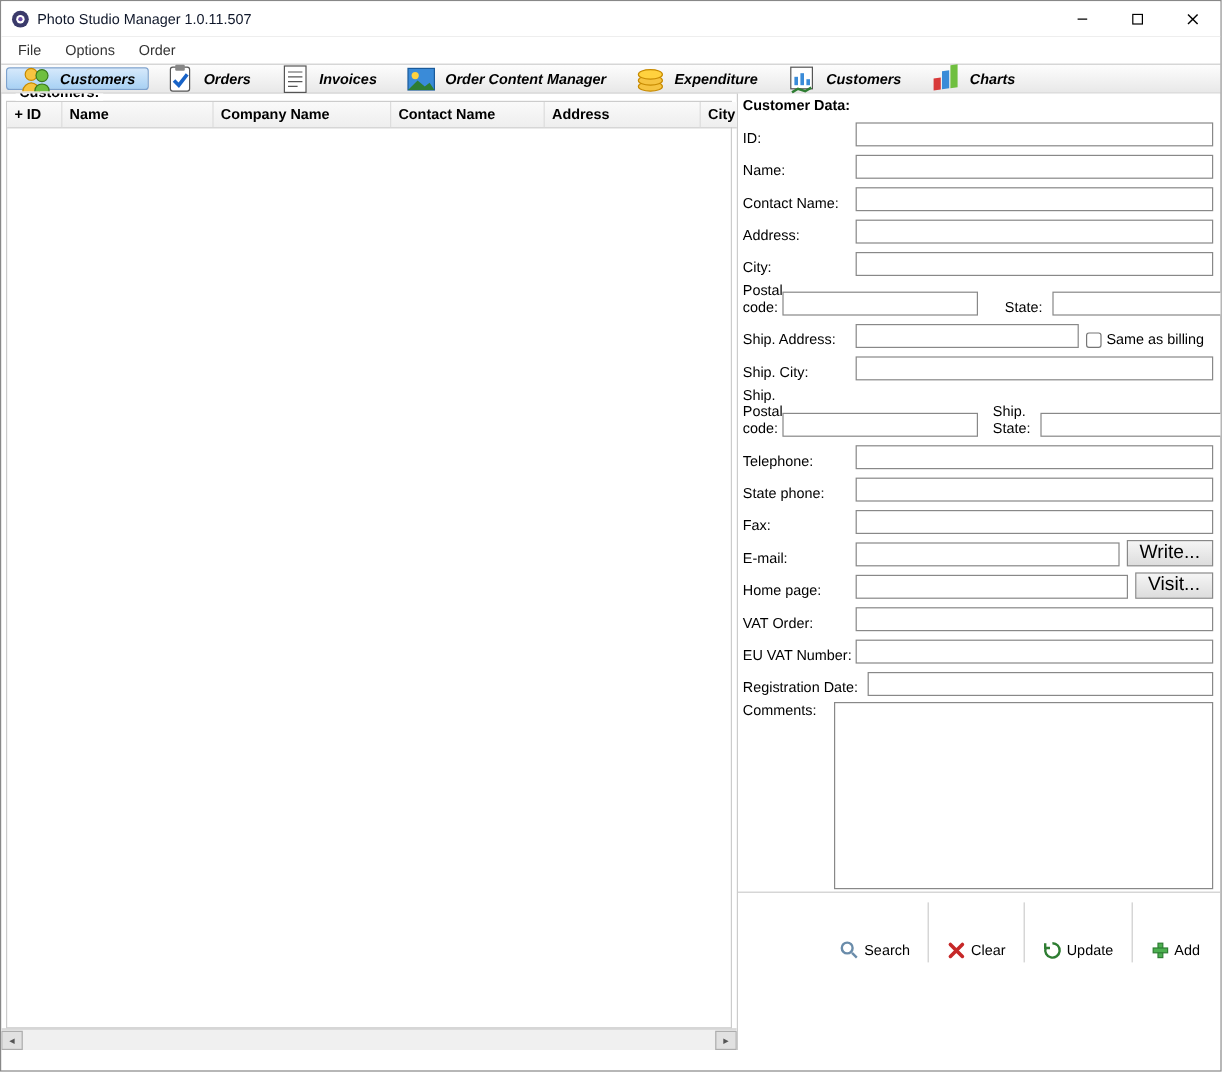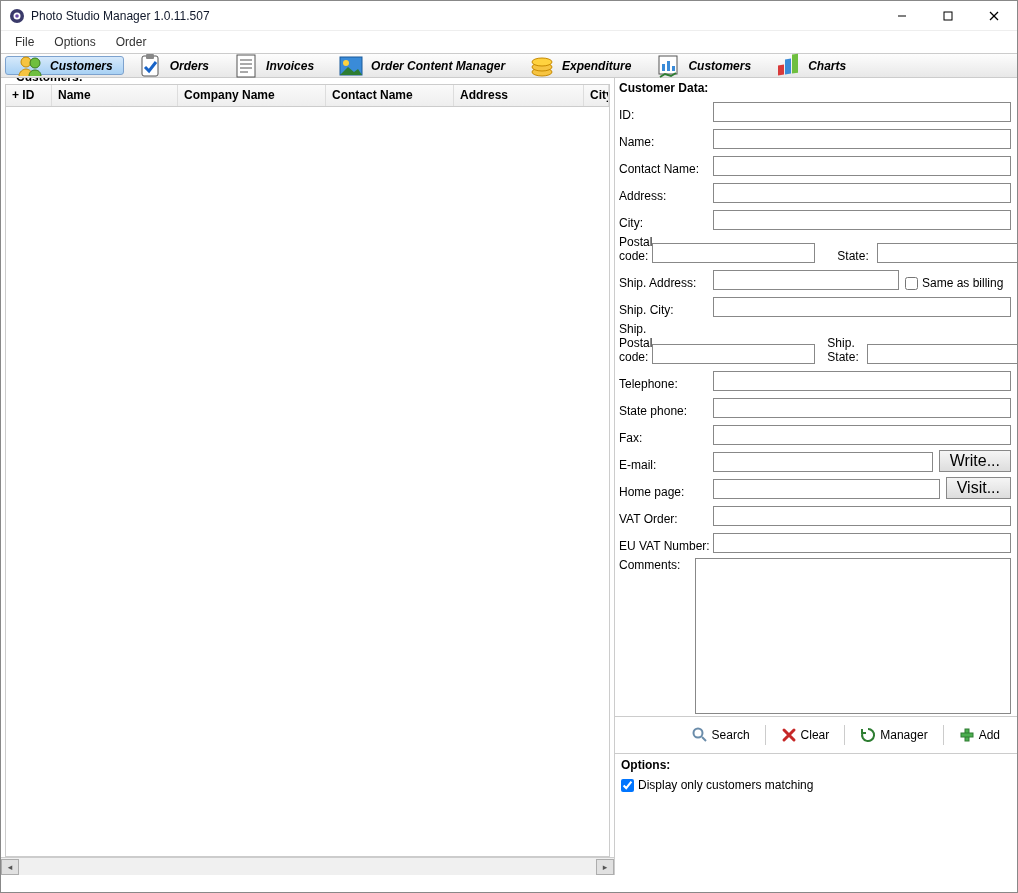--- a/index.html
+++ b/index.html
@@ -27,21 +27,21 @@
 .section-title { font-weight: bold; padding: 3px 4px; font-size: 12px; }
 .form-area { padding: 2px 6px 2px 4px; display: flex; flex-direction: column; gap: 5px; }
 .frow { display: flex; align-items: flex-end; min-height: 22px; }
 .flabel { width: 94px; font-size: 12px; color: #000; }
 .finput { flex: 1; height: 20px; border: 1px solid #888; background: #fff; padding: 0 3px; font-size: 12px; }
 .finput.short { flex: 0 0 80px; }
 .fbtn { height: 22px; padding: 0 10px; background: linear-gradient(#f5f5f5,#ddd); border: 1px solid #888; font-size: 16px; margin-left: 6px; min-width: 64px; }
 .fchk { display: flex; align-items: center; gap: 4px; font-size: 12px; margin-left: 6px; }
 .comments { height: 156px; resize: none; border: 1px solid #888; font-family: inherit; font-size: 12px; width: 100%; }
 .action-bar { display: flex; justify-content: flex-end; gap: 4px; padding: 6px 8px; border-top: 1px solid #ccc; }
-.abtn { display: flex; align-items: center; gap: 4px; padding: 3px 8px; border: 1px solid transparent; border-radius: 3px; font-size: 12px; font-weight: normal; }
+.abtn { display: flex; align-items: center; gap: 4px; padding: 3px 8px; border: 1px solid transparent; border-radius: 3px; font-size: 12px; font-weight: normal; margin-top: 30px; }
 .sep { width: 1px; background: #ccc; margin: 2px 2px; }
 .options-box { padding: 4px 6px; border-top: 1px solid #ccc; }
 .options-box .opt-title { font-weight: bold; font-size: 12px; margin-bottom: 6px; }
 .groupwrap { position: relative; margin: 0 4px; }
 .groupwrap .legend { position: absolute; top: -8px; left: 8px; background: #fff; padding: 0 3px; font-weight: bold; font-size: 12px; }
 .groupbox { border: 1px solid #ccc; height: 100%; }
 .left-wrap { flex: 1; display: flex; flex-direction: column; position: relative; }
 svg { display: block; }
 </style>
 </head>
@@ -158,21 +158,21 @@
       </span>
     <span>Charts</span>
   </div>
 </div>
 
 <div class="content">
   <div class="left-panel">
     <div class="left-wrap">
       <div class="groupwrap" style="flex:1; display:flex; flex-direction:column;">
         <span class="legend">Customers:</span>
-        <div class="groupbox" style="flex:1; display:flex; flex-direction:column; margin-top:6px;">
+        <div class="groupbox" style="flex:1; display:flex; flex-direction:row; margin-top:6px;">
           <div class="grid-head">
             <div style="width:46px">+ ID</div>
             <div style="width:126px">Name</div>
             <div style="width:148px">Company Name</div>
             <div style="width:128px">Contact Name</div>
             <div style="width:130px">Address</div>
             <div style="flex:1">City</div>
           </div>
           <div class="grid-body"></div>
         </div>
@@ -255,20 +255,24 @@
         <button class="fbtn">Visit...</button>
       </div>
       <div class="frow">
           <span class="flabel">VAT Order:</span>
           <input class="finput" style="">
         </div>
       <div class="frow">
           <span class="flabel">EU VAT Number:</span>
           <input class="finput" style="">
         </div>
+      <div class="frow">
+          <span class="flabel" style="width:104px">Registration Date:</span>
+          <input class="finput" style="">
+        </div>
       <div class="frow" style="align-items:flex-start">
         <span class="flabel">Comments:</span>
         <textarea class="comments" style=""></textarea>
       </div>
     </div>
 
     <div class="action-bar">
       <div class="abtn">
         <span>
             <svg width="16" height="16">
@@ -288,35 +292,28 @@
         <span>Clear</span>
       </div>
       <div class="sep"></div>
       <div class="abtn">
         <span>
             <svg width="16" height="16">
               <path d="M8 2a6 6 0 1 1-5.6 4" fill="none" stroke="#2e7d32" stroke-width="2"></path>
               <path d="M2 2v4h4" fill="none" stroke="#2e7d32" stroke-width="2"></path>
             </svg>
           </span>
-        <span>Manager</span>
+        <span>Update</span>
       </div>
       <div class="sep"></div>
       <div class="abtn">
         <span>
             <svg width="16" height="16">
               <rect x="6" y="2" width="4" height="12" fill="#4caf50" stroke="#2e7d32"></rect>
               <rect x="2" y="6" width="12" height="4" fill="#4caf50" stroke="#2e7d32"></rect>
             </svg>
           </span>
         <span>Add</span>
       </div>
     </div>
 
-    <div class="options-box">
-      <div class="opt-title">Options:</div>
-      <label class="fchk" style="margin-left:0">
-        <input type="checkbox" checked="" style="">
-        <span>Display only customers matching</span>
-      </label>
-    </div>
   </div>
 </div>
 
 </body></html>

